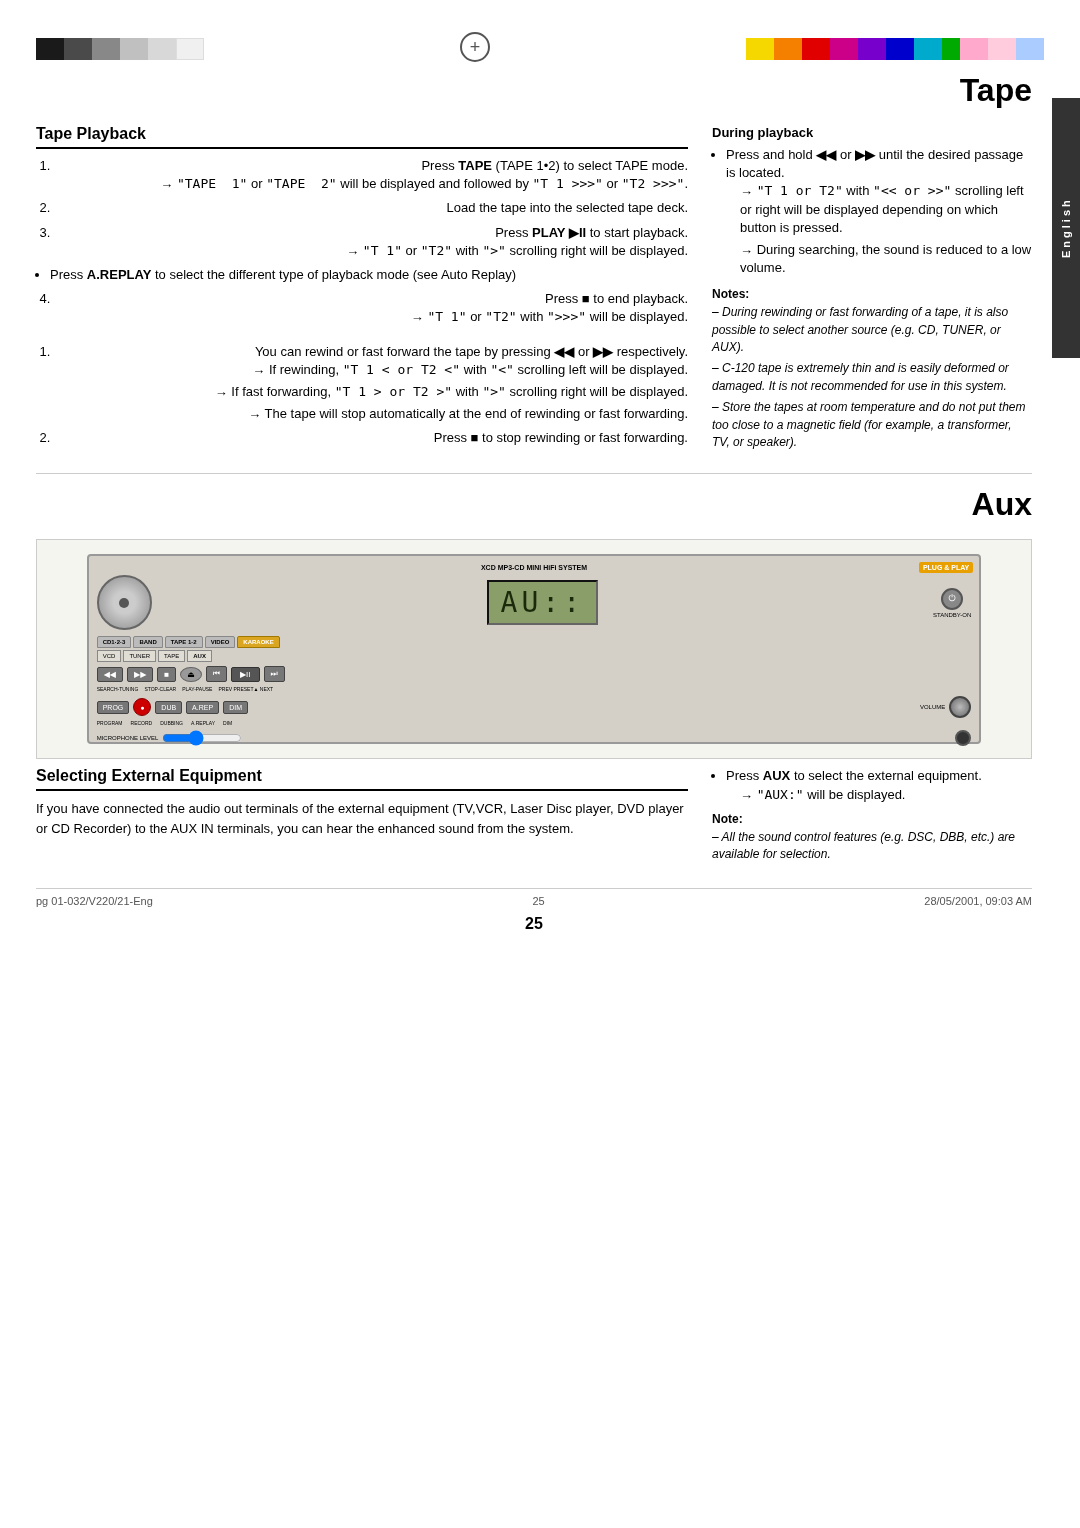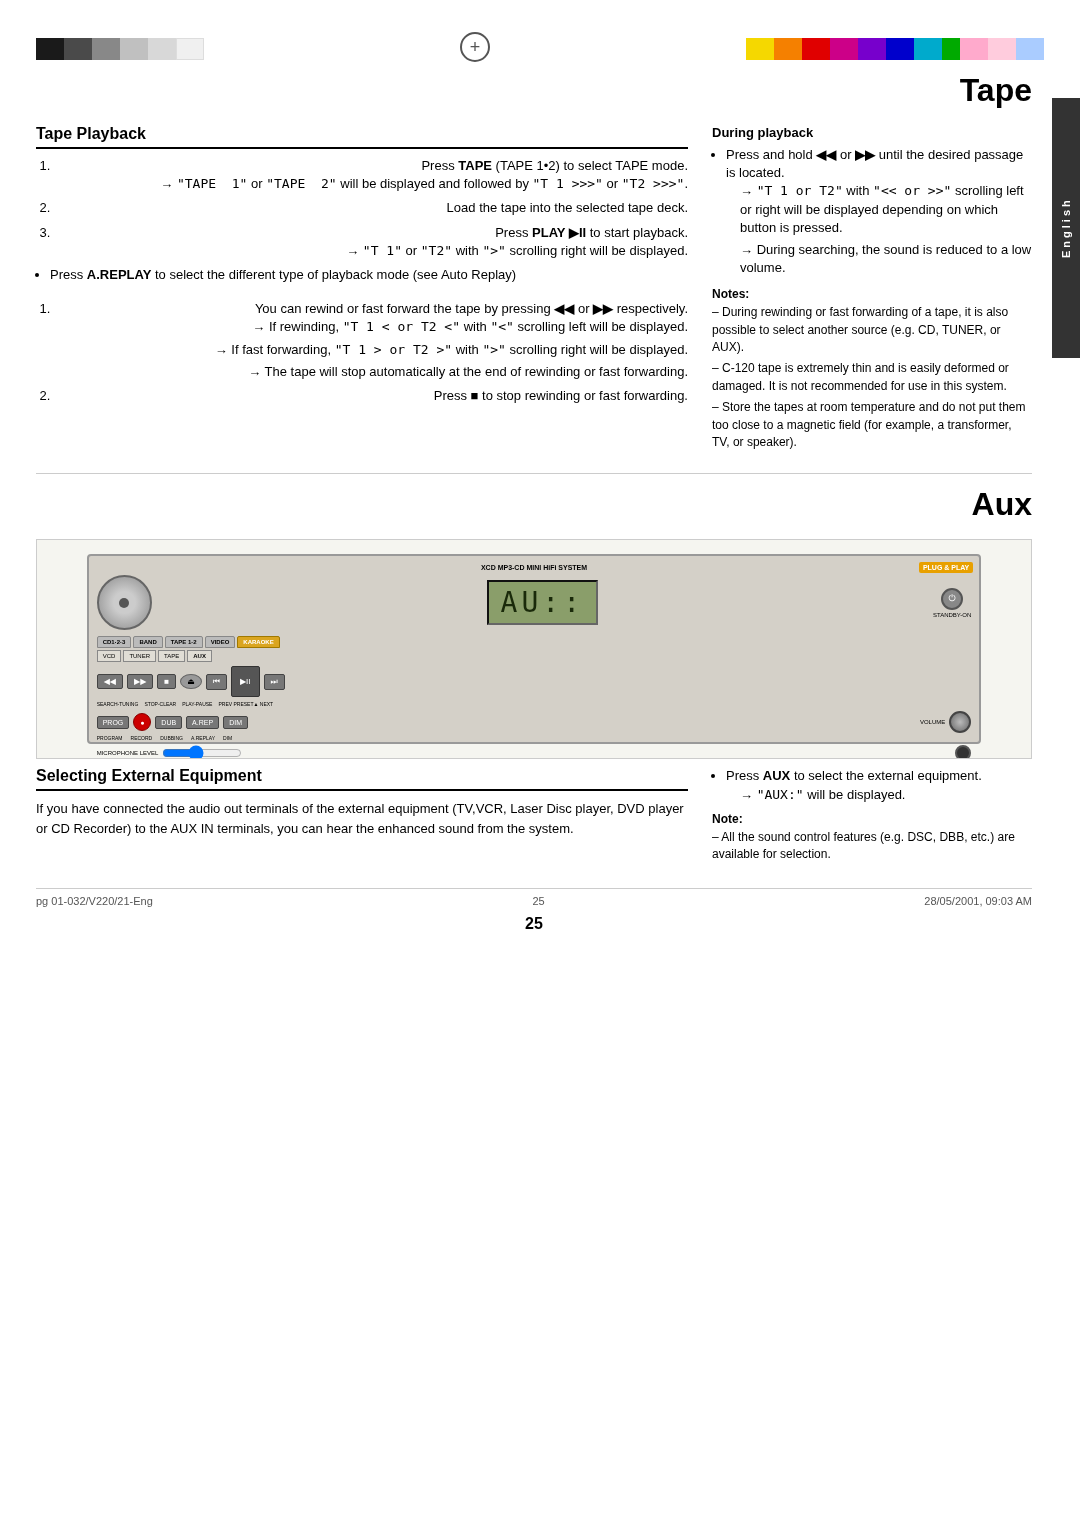--- a/index.html
+++ b/index.html
@@ -98,20 +98,21 @@
     .notes-section {
       margin-top: 10px;
     }
     .notes-label {
       font-weight: bold;
       font-size: 12px;
       margin-bottom: 3px;
     }
     .notes-text {
       font-size: 12px;
+      font-style: italic;
       line-height: 1.45;
       margin-bottom: 4px;
     }
 
     
     .aux-section {
       margin-top: 18px;
       border-top: 1px solid #ccc;
       padding-top: 4px;
     }
@@ -273,20 +274,28 @@
               <div class="arrow-line">
                 <span class="mono">"T 1"</span> or <span class="mono">"T2"</span> with <span class="mono">"&gt;"</span> scrolling right will be displayed.
               </div>
             </li>
           </ol>
           <ul class="bullet-list" style="margin-top:6px;">
             <li>
               Press <strong>A.REPLAY</strong> to select the different type of playback mode (see Auto Replay)
             </li>
           </ul>
+          <ol class="main-list" start="4">
+            <li>
+              Press <strong>■</strong> to end playback.
+              <div class="arrow-line">
+                <span class="mono">"T 1"</span> or <span class="mono">"T2"</span> with <span class="mono">"&gt;&gt;&gt;"</span> will be displayed.
+              </div>
+            </li>
+          </ol>
         </div>
 
         <div style="margin-top:16px;">
 
 
           <ol class="main-list">
             <li>
               You can rewind or fast forward the tape by pressing <strong>◀◀</strong> or <strong>▶▶</strong> respectively.
               <div class="arrow-line">
                 If rewinding, <span class="mono">"T 1 &lt; or T2 &lt;"</span> with <span class="mono">"&lt;"</span> scrolling left will be displayed.
@@ -377,21 +386,21 @@
             <div style="background:#e0ddd5;border:1px solid #888;padding:2px 5px;font-size:6px;">TAPE</div>
             <div style="background:#e0ddd5;border:1px solid #888;padding:2px 5px;font-size:6px;font-weight:bold;">AUX</div>
           </div>
 
           <div style="display:flex;align-items:center;gap:4px;margin-bottom:4px;flex-wrap:wrap;">
             <div style="background:#777;border:1px solid #444;border-radius:2px;padding:2px 6px;font-size:8px;color:#fff;">◀◀</div>
             <div style="background:#777;border:1px solid #444;border-radius:2px;padding:2px 6px;font-size:8px;color:#fff;">▶▶</div>
             <div style="background:#777;border:1px solid #444;border-radius:2px;padding:2px 6px;font-size:8px;color:#fff;">■</div>
             <div style="background:#999;border:1px solid #666;border-radius:50%;padding:2px 6px;font-size:8px;">⏏</div>
             <div style="background:#777;border:1px solid #444;border-radius:2px;padding:2px 6px;font-size:8px;color:#fff;">⏮</div>
-            <div style="background:#555;border:1px solid #333;border-radius:2px;padding:10px 8px;font-size:8px;color:#fff;">▶II</div>
+            <div style="background:#555;border:1px solid #333;border-radius:2px;padding:2px 8px;font-size:8px;color:#fff;">▶II</div>
             <div style="background:#777;border:1px solid #444;border-radius:2px;padding:2px 6px;font-size:8px;color:#fff;">⏭</div>
           </div>
 
           <div style="display:flex;gap:6px;font-size:5px;margin-bottom:4px;flex-wrap:wrap;">
             <span>SEARCH-TUNING</span>
             <span>STOP-CLEAR</span>
             <span>PLAY-PAUSE</span>
             <span>PREV PRESET▲ NEXT</span>
           </div>
 

